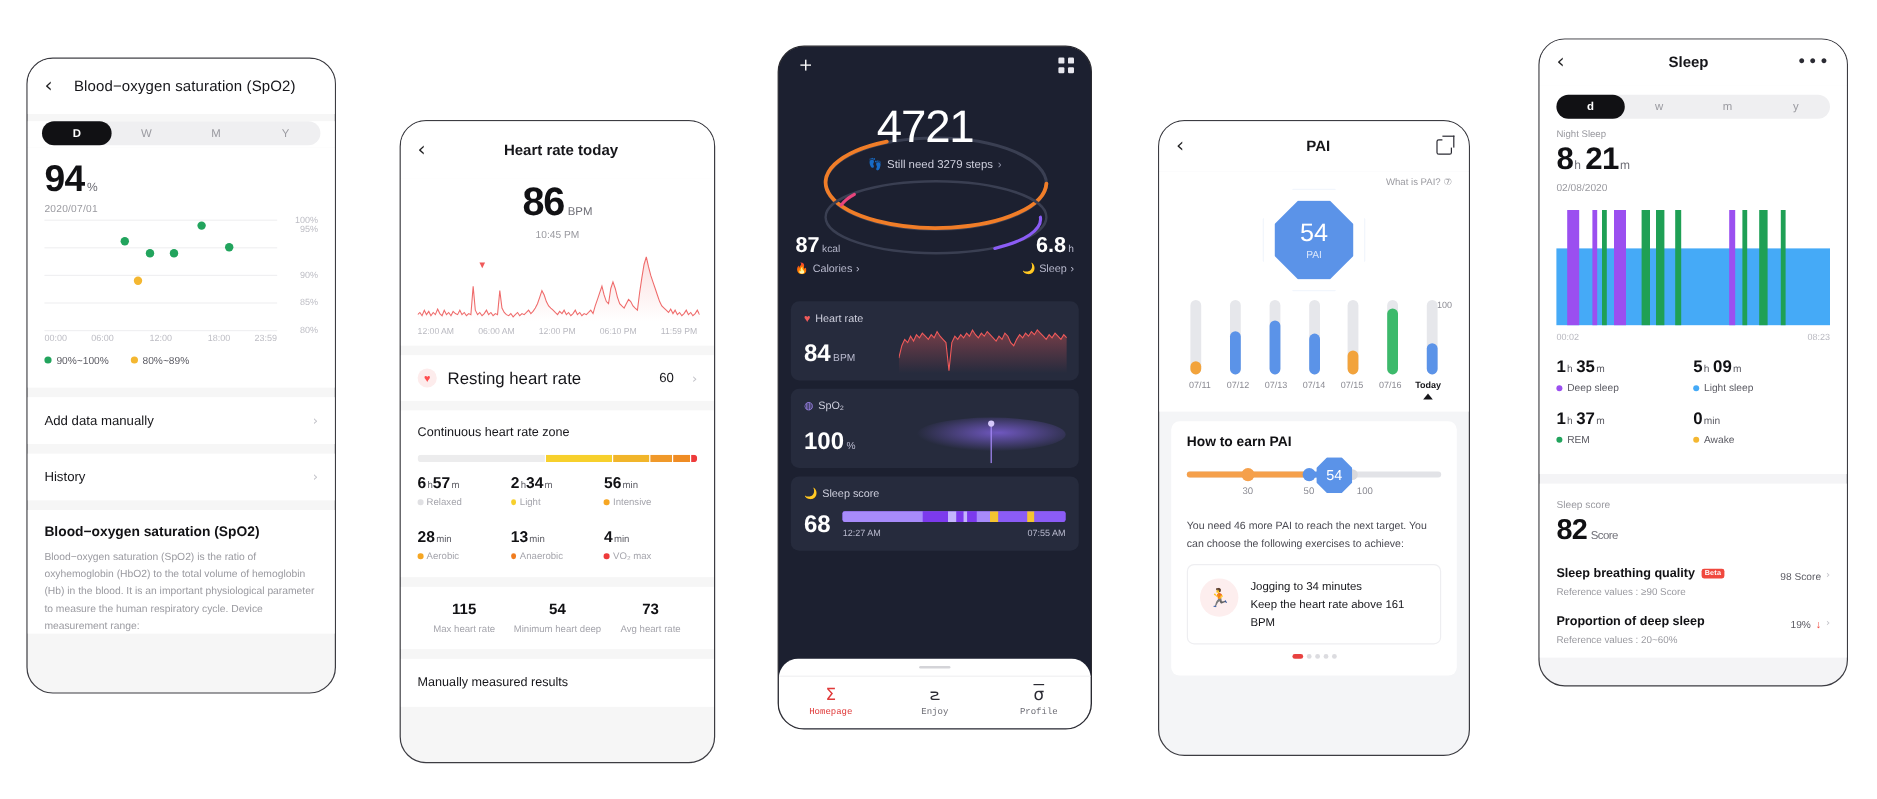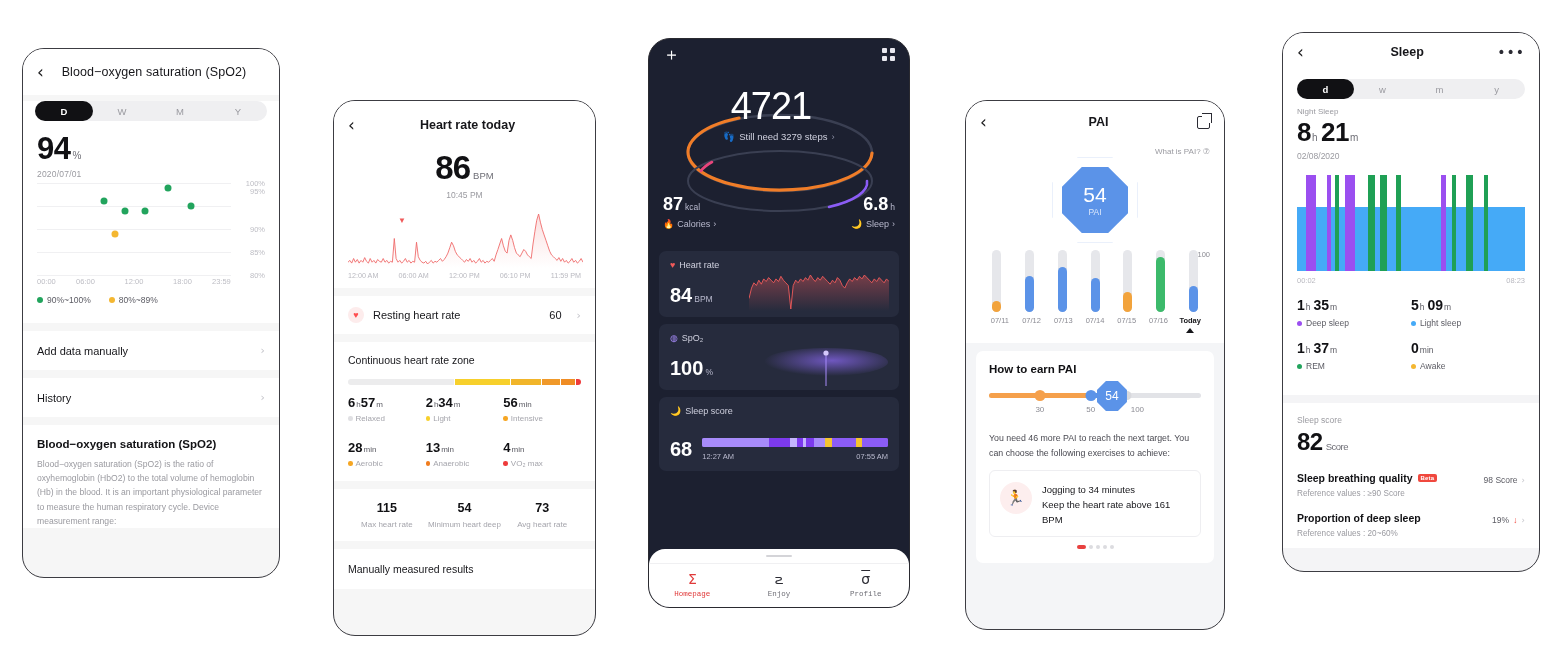--- a/index.html
+++ b/index.html
@@ -54,21 +54,21 @@
   .p2-title { flex:1; text-align:center; font-size:12.5px; font-weight:700; color:#16161a; margin-left:-14px;}
   .p2-hero { background:#fff; padding: 2px 14px 0; text-align:center;}
   .hr-big { font-size:33px; font-weight:800; color:#111114; letter-spacing:-1px; line-height:1;}
   .hr-bpm { font-size:9.5px; font-weight:400; color:#6e6e76; margin-left:3px;}
   .hr-time { font-size:8.5px; color:#9a9aa0; margin-top:6px;}
   .hrline { position:relative; height:60px; margin-top:8px;}
   .hr-x { display:flex; justify-content:space-between; padding:3px 0 8px; }
   .hr-x span { font-size:7.2px; color:#b9b9c0;}
   .rhr { background:#fff; margin-top:8px; padding:11px 14px; display:flex; align-items:center; gap:9px;}
   .heart-badge { width:16px; height:16px; border-radius:50%; background:#fdecec; display:flex; align-items:center; justify-content:center; color:#ff4d4f; font-size:9px;}
-  .rhr .lbl{flex:1; font-size:11px; color:#16161a;}
+  .rhr .lbl{flex:1; font-size:14px; color:#16161a;}
   .rhr .val{font-size:11px; color:#16161a; margin-right:6px;}
   .zone { background:#fff; margin-top:8px; padding:12px 14px 13px;}
   .zone-h { font-size:10.5px; color:#16161a; }
   .zbar { display:flex; height:6px; border-radius:3px; overflow:hidden; margin:13px 0 10px; gap:1px;}
   .z3 { display:flex; }
   .z3 > div { flex:1; }
   .zv { font-size:13px; font-weight:700; color:#111114; }
   .zv small { font-size:8px; font-weight:400; color:#5b5b63; margin-left:1px;}
   .zl { font-size:8px; color:#a5a5ac; margin-top:4px; display:flex; align-items:center; gap:3px;}
   .zl i { width:4.5px; height:4.5px; border-radius:50%; display:inline-block;}
@@ -453,21 +453,21 @@
         <line x1="80" y1="14" x2="80" y2="46" stroke="#a78bfa" stroke-width="1"></line>
         <circle cx="80" cy="13" r="2.6" fill="#d5c8fb"></circle>
       </svg>
     </div>
 
     <div class="dcard">
       <div class="dc-h">
           <span style="color:#a78bfa">🌙</span>
           <span>Sleep score</span>
         </div>
-      <div style="display:flex;align-items:center;gap:10px;margin-top:22px">
+      <div style="display:flex;align-items:center;gap:10px;margin-top:10px">
         <div style="font-size:20px;font-weight:600;color:#fff">68</div>
         <div style="flex:1">
           <div class="sleepbar" id="p3-sleepbar">
               <div class="sbseg" style="left: 0%; width: 36%; background: rgb(167, 139, 250);"></div>
               <div class="sbseg" style="left: 36%; width: 11%; background: rgb(124, 58, 237);"></div>
               <div class="sbseg" style="left: 47%; width: 4%; background: rgb(196, 181, 253);"></div>
               <div class="sbseg" style="left: 51%; width: 3%; background: rgb(124, 58, 237);"></div>
               <div class="sbseg" style="left: 54%; width: 2%; background: rgb(196, 181, 253);"></div>
               <div class="sbseg" style="left: 56%; width: 4%; background: rgb(124, 58, 237);"></div>
               <div class="sbseg" style="left: 60%; width: 6%; background: rgb(167, 139, 250);"></div>

